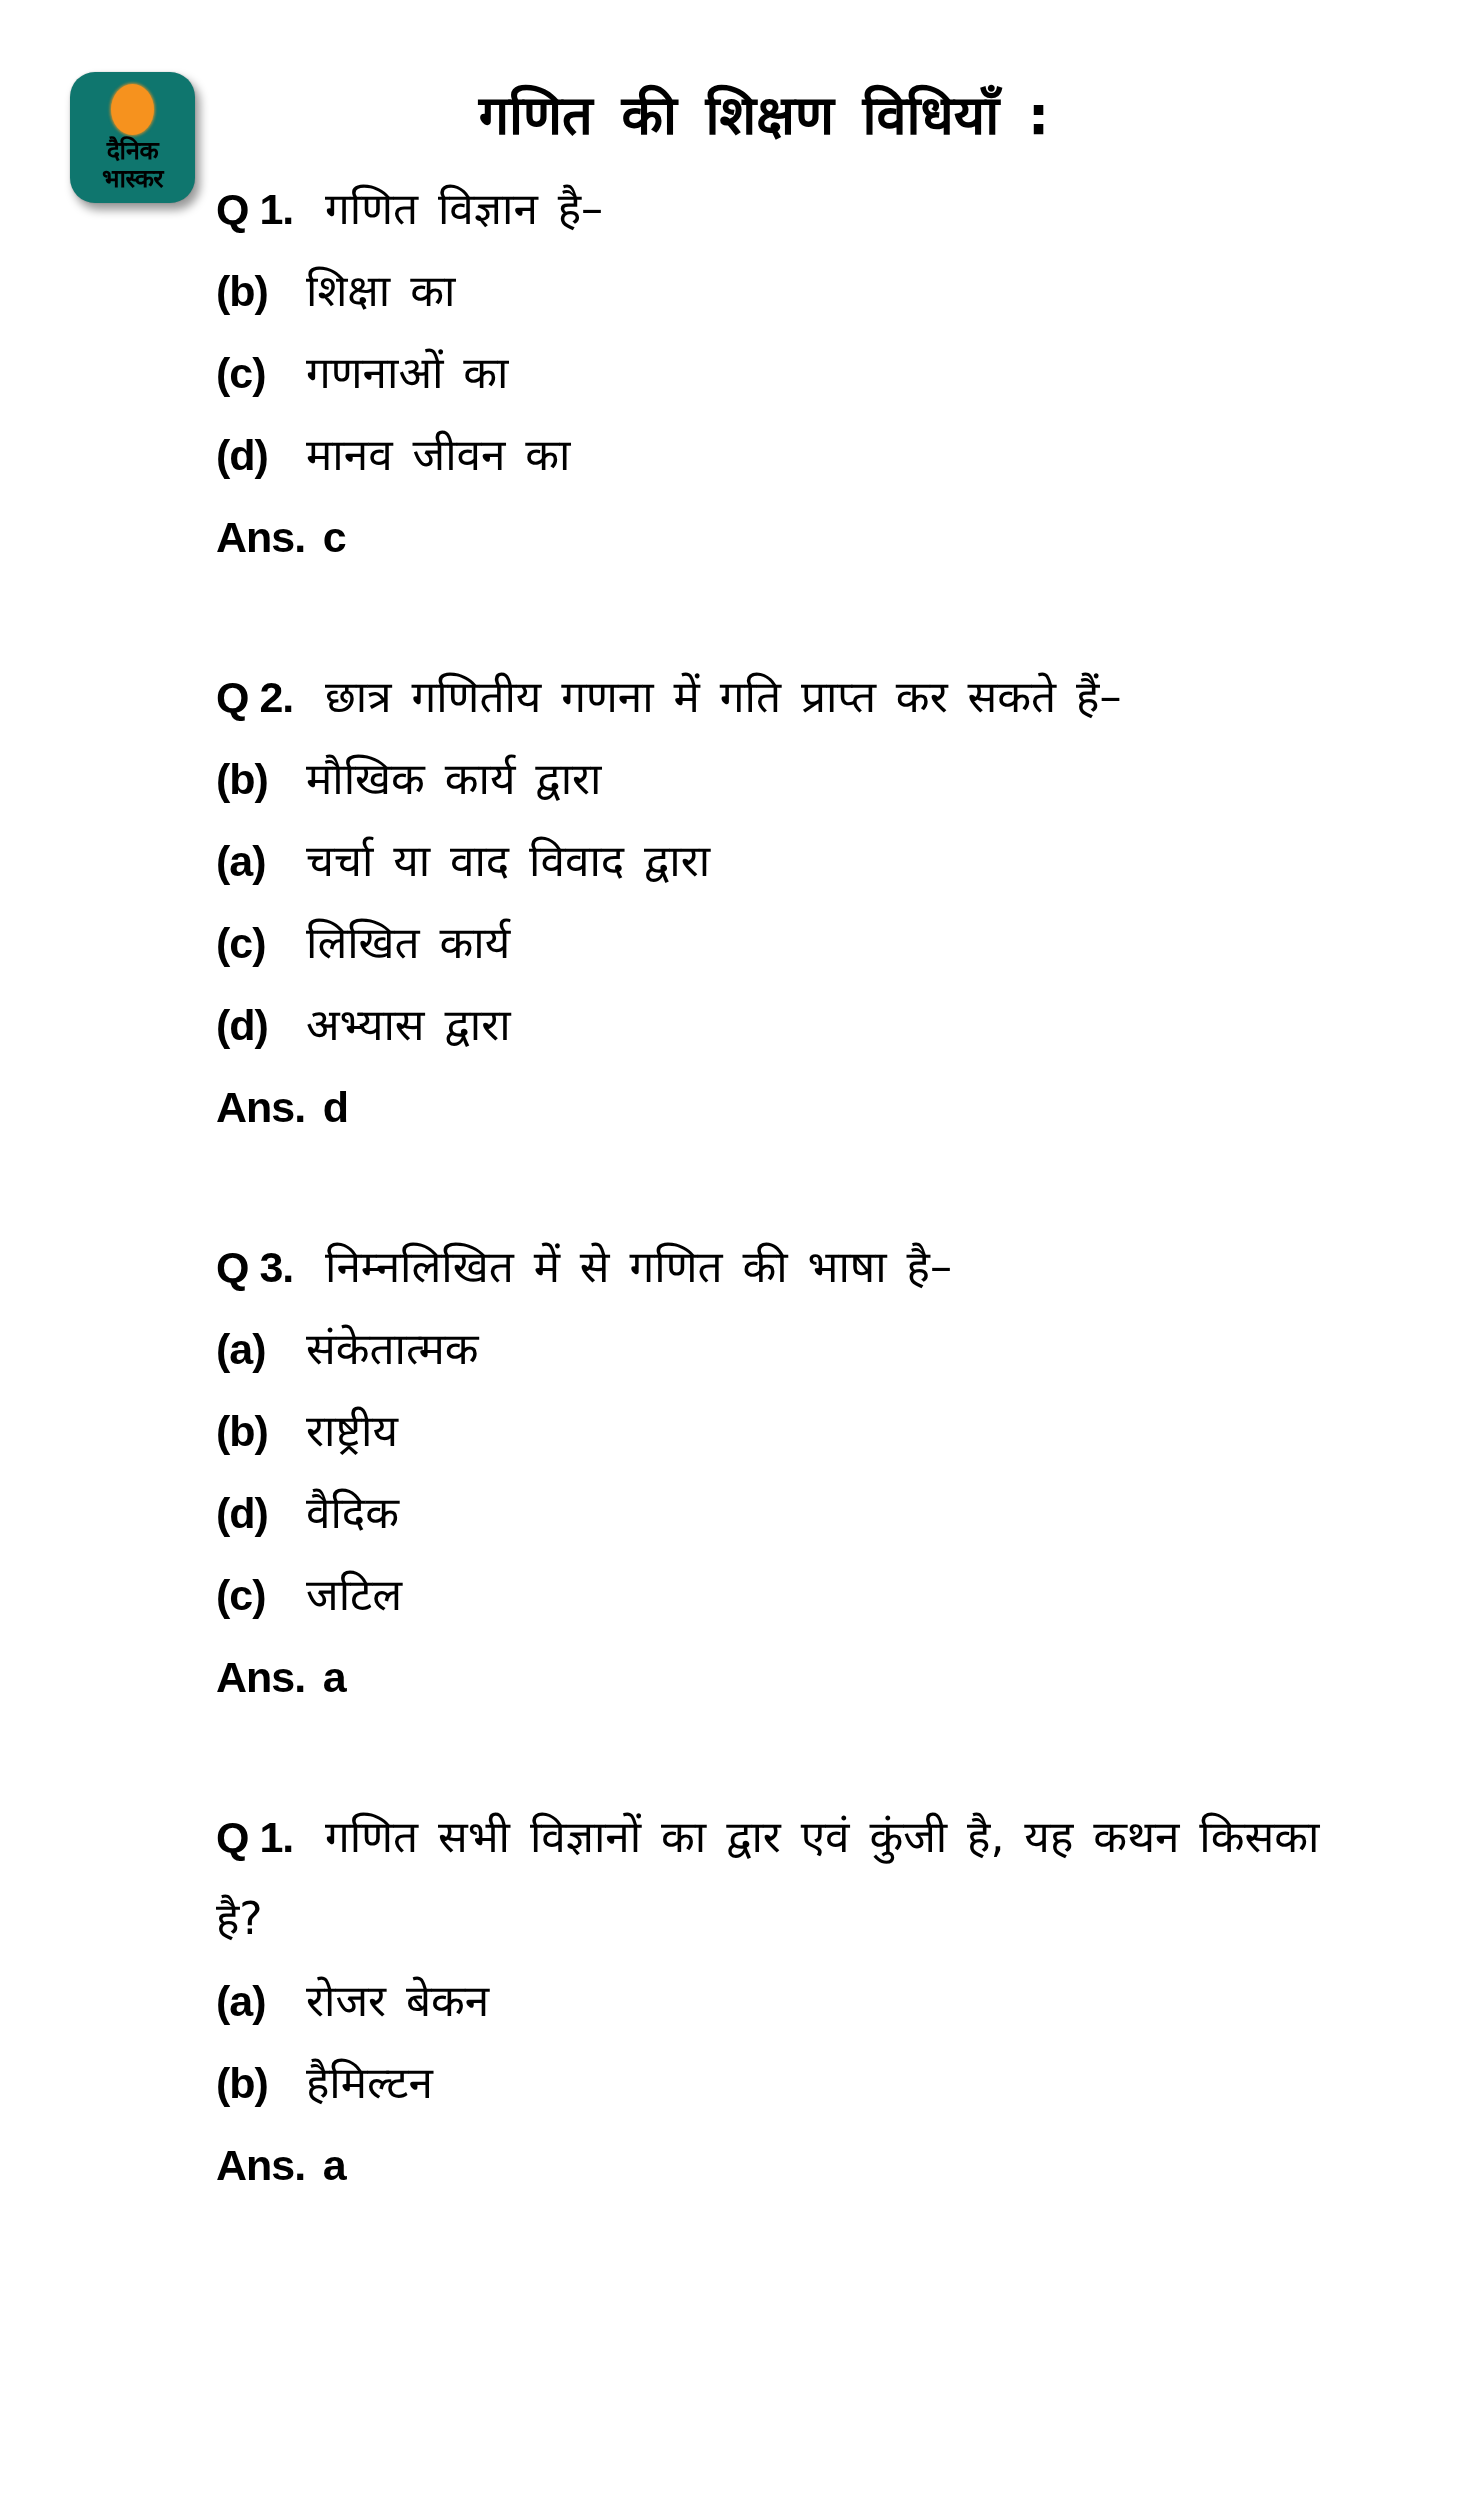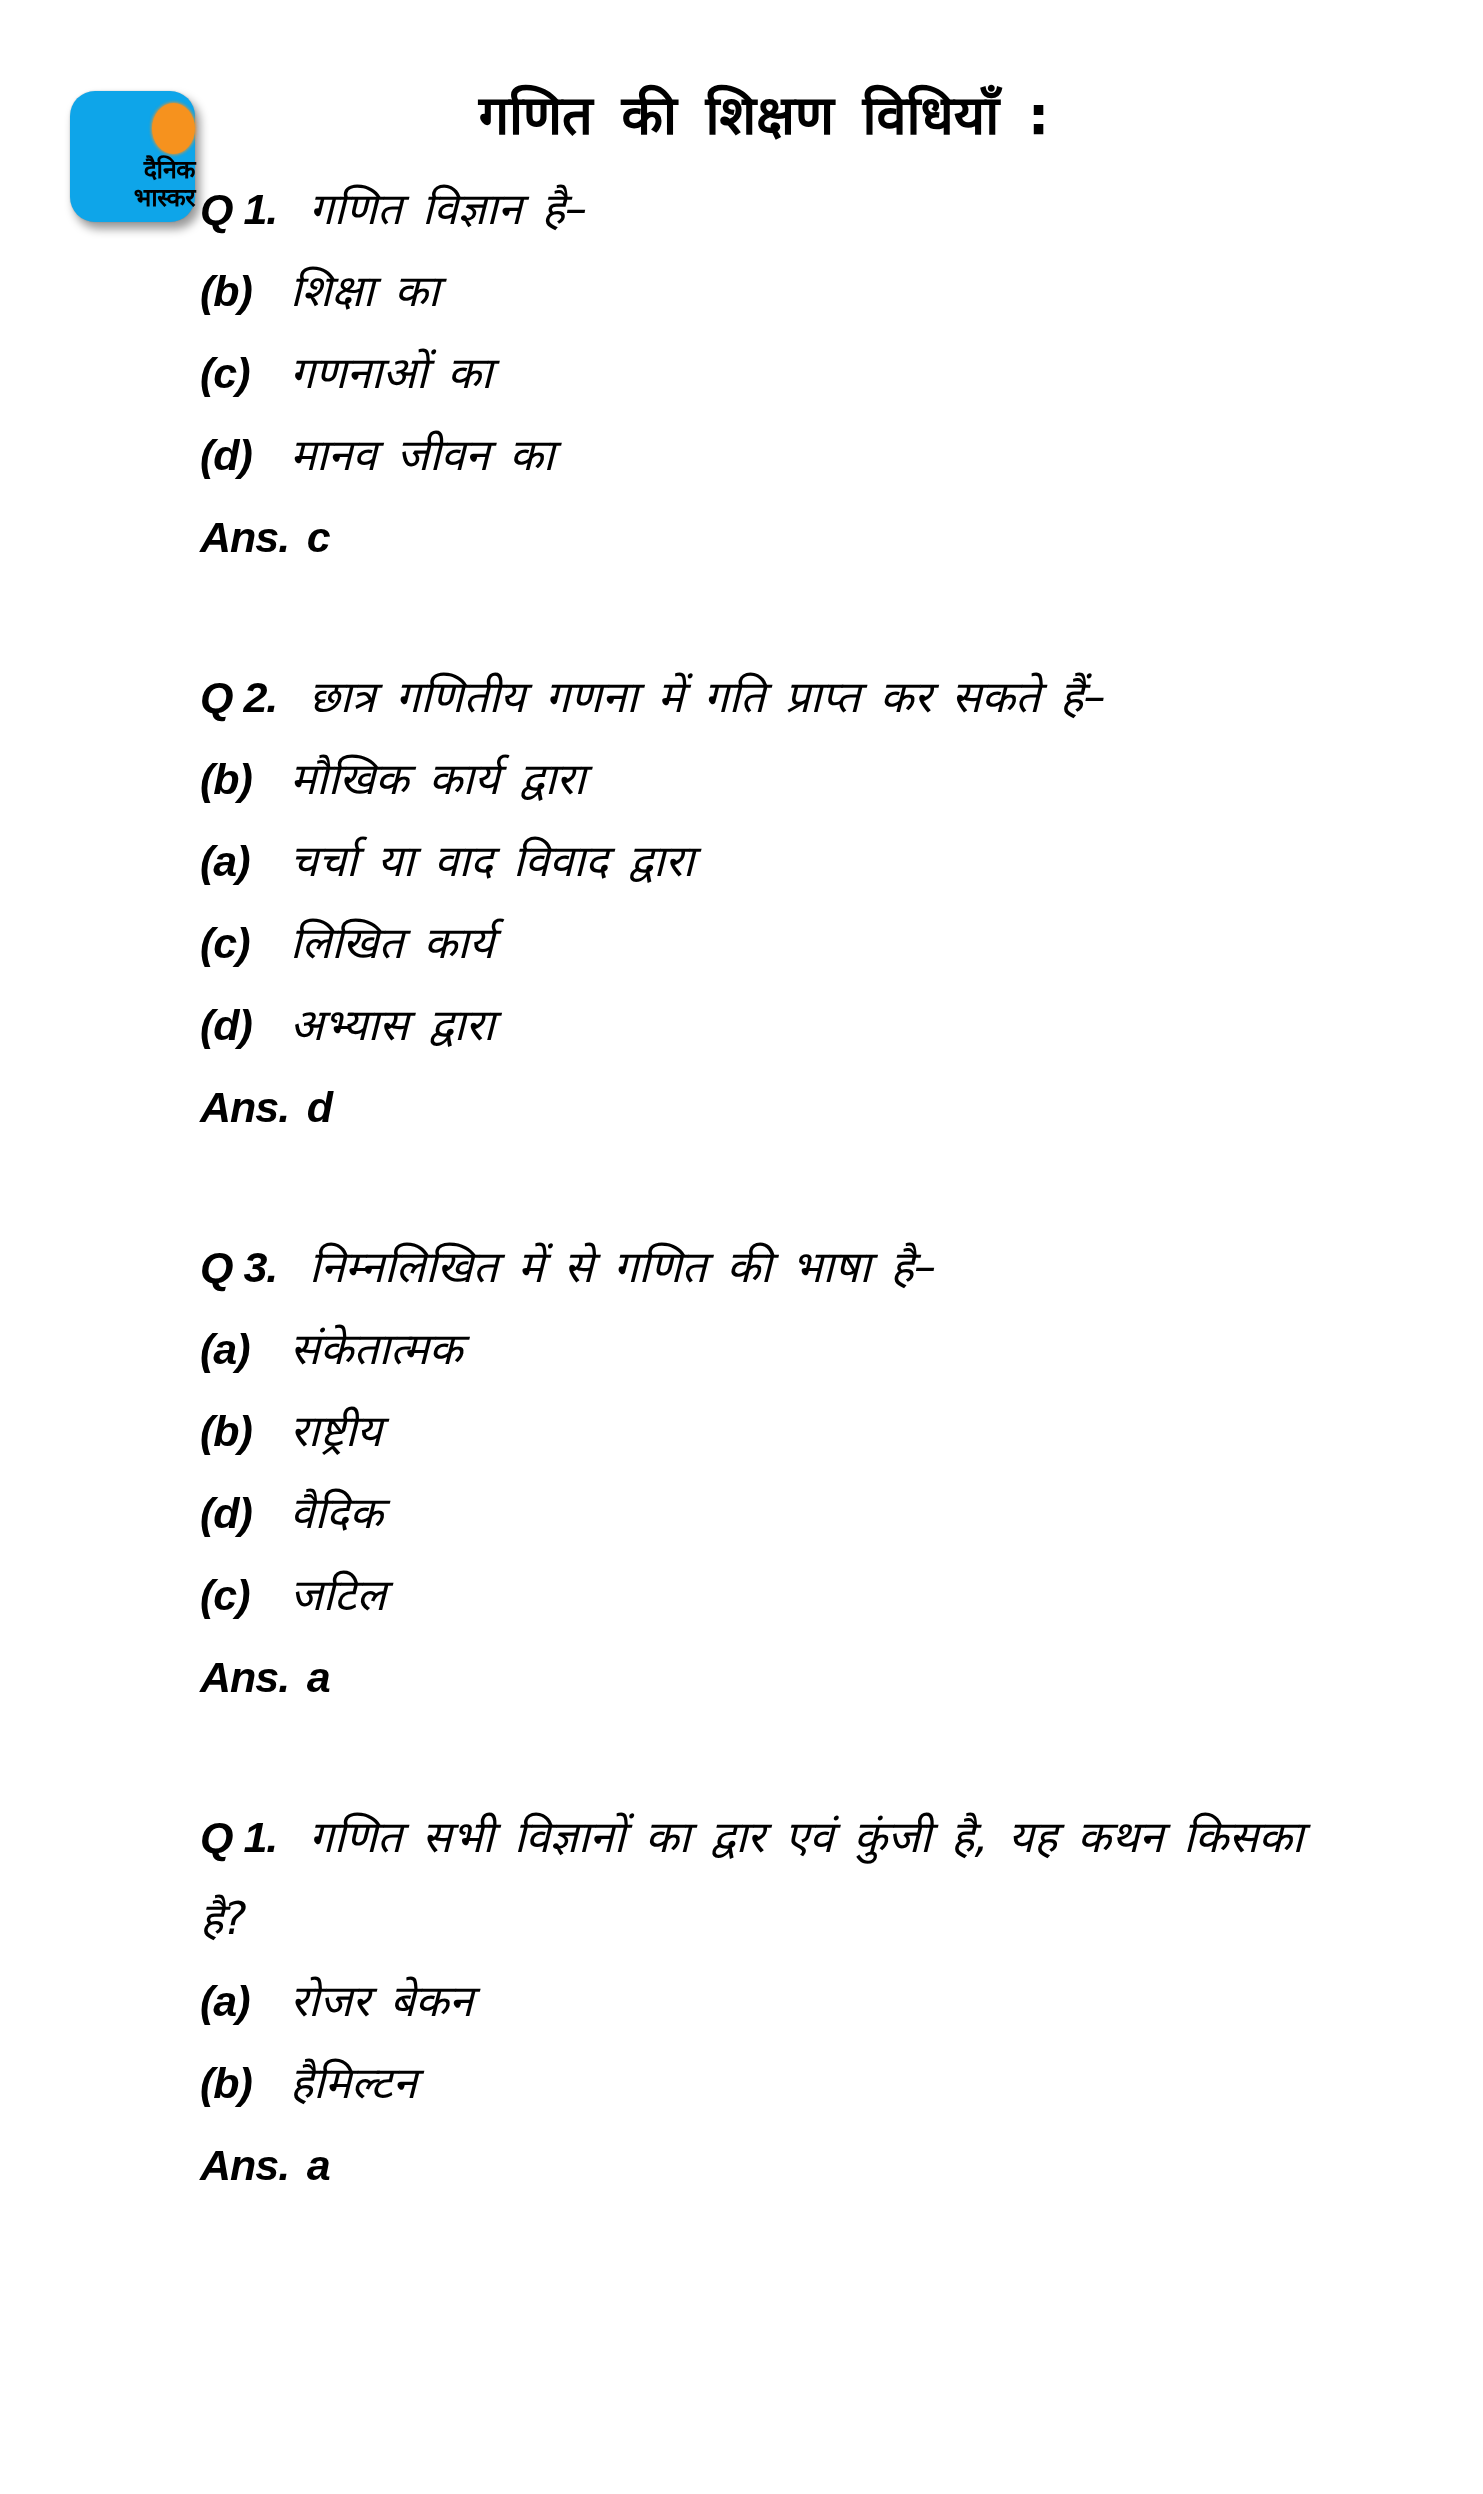--- a/index.html
+++ b/index.html
@@ -10,29 +10,29 @@
     background: #ffffff;
     color: #000000;
     font-family: "DejaVu Sans", sans-serif;
     overflow: hidden;
   }
 
   
   .logo {
     position: absolute;
     left: 70px;
-    top: 91px;
+    top: 72px;
     width: 125px;
     height: 131px;
-    background: #0ea5e9;
+    background: #0f766e;
     border-radius: 25px;
     box-shadow: 4.9px 6.8px 9.8px rgba(0,0,0,0.40), 0 0 2px rgba(0,0,0,0.18);
     display: flex;
     flex-direction: column;
-    align-items: flex-end;
+    align-items: center;
     padding-top: 11.7px;
     box-sizing: border-box;
   }
   .sun {
     width: 43px;
     height: 51px;
     border-radius: 50%;
     margin-bottom: 2px;
     box-shadow: 0 0 2.9px 1px rgba(246,146,30,0.8);
   }
@@ -60,21 +60,21 @@
     font-family: "DejaVu Sans", sans-serif;
   }
 
   
   .content {
     position: absolute;
     left: 200px;
     top: 168px;
     width: 1165px;
   }
-  .question { margin: 0 0 78px 0; font-style: italic; }
+  .question { margin: 0 0 78px 16px; }
   .question p { margin: 0; }
   .q-line, .option, .ans {
     font-size: 44px;
     line-height: 82px;
     word-spacing: 5.9px;
   }
   .lbl {
     font-family: "Liberation Sans", sans-serif;
     font-weight: bold;
     font-size: 43px;

